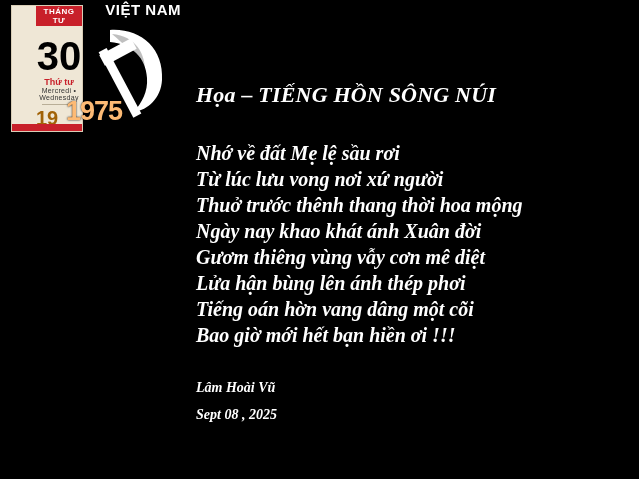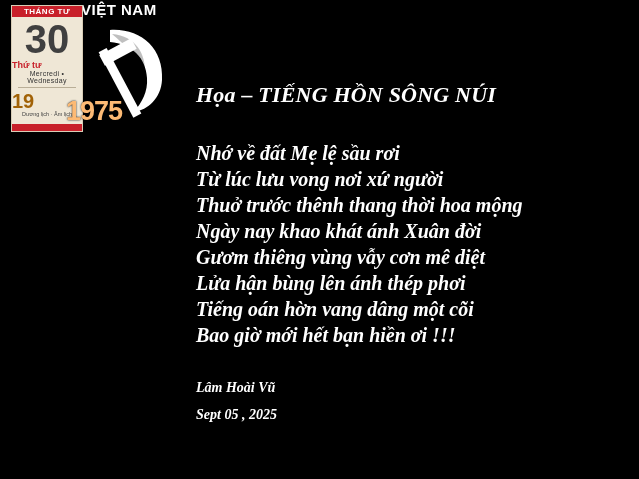--- a/index.html
+++ b/index.html
@@ -33,67 +33,69 @@
   }
   .poster-label {
     position: absolute;
     right: 4px;
     top: 2px;
     font-family: "Liberation Sans", sans-serif;
     font-weight: bold;
     font-size: 15px;
     letter-spacing: 0.5px;
     color: #ffffff;
+    text-align: right;
     line-height: 1.05;
     width: 100px;
   }
   
   .cal {
     position: absolute;
     left: 11px;
     top: 5px;
     width: 72px;
     height: 127px;
     background: #efe7d6;
     border: 1px solid #d8cdb6;
     box-sizing: border-box;
     overflow: hidden;
+    padding-left: 24px;
   }
   .cal-top {
     background: #c8202a;
     color: #ffffff;
     font-family: "Liberation Sans", sans-serif;
     font-size: 8px;
     font-weight: bold;
     text-align: center;
     padding: 1px 0 1px;
     letter-spacing: 0.5px;
     border-bottom: 1px solid #efe7d6;
   }
   .cal-big {
     font-family: "Liberation Sans", sans-serif;
     font-size: 40px;
     font-weight: bold;
-    color: #404040;
+    color: #000000;
     text-align: center;
     line-height: 0.98;
-    margin-top: 2px;
+    margin-top: 10px;
   }
   .cal-sub {
     font-family: "Liberation Sans", sans-serif;
     font-size: 7px;
     color: #333333;
     text-align: center;
     letter-spacing: 0.3px;
   }
   .cal-day {
     font-family: "Liberation Sans", sans-serif;
     font-size: 9px;
     color: #c8202a;
-    text-align: left;
+    text-align: center;
     font-weight: bold;
     margin-top: 1px;
   }
   .cal-rule {
     height: 1px;
     background: #b9ae97;
     margin: 3px 6px;
   }
   .cal-small-num {
     font-family: "Liberation Sans", sans-serif;
@@ -217,16 +219,16 @@
     <div class="poem-line">Nhớ về đất Mẹ lệ sầu rơi</div>
     <div class="poem-line">Từ lúc lưu vong nơi xứ người</div>
     <div class="poem-line">Thuở trước thênh thang thời hoa mộng</div>
     <div class="poem-line">Ngày nay khao khát ánh Xuân đời</div>
     <div class="poem-line">Gươm thiêng vùng vẫy cơn mê diệt</div>
     <div class="poem-line">Lửa hận bùng lên ánh thép phơi</div>
     <div class="poem-line">Tiếng oán hờn vang dâng một cõi</div>
     <div class="poem-line">Bao giờ mới hết bạn hiền ơi !!!</div>
     <div class="poem-gap"></div>
     <div class="sig-line">Lâm Hoài Vũ</div>
-    <div class="sig-line">Sept 05 , 2025</div>
+    <div class="sig-line">Sept 08 , 2025</div>
   </div>
 
 </div>
 
 </body></html>

